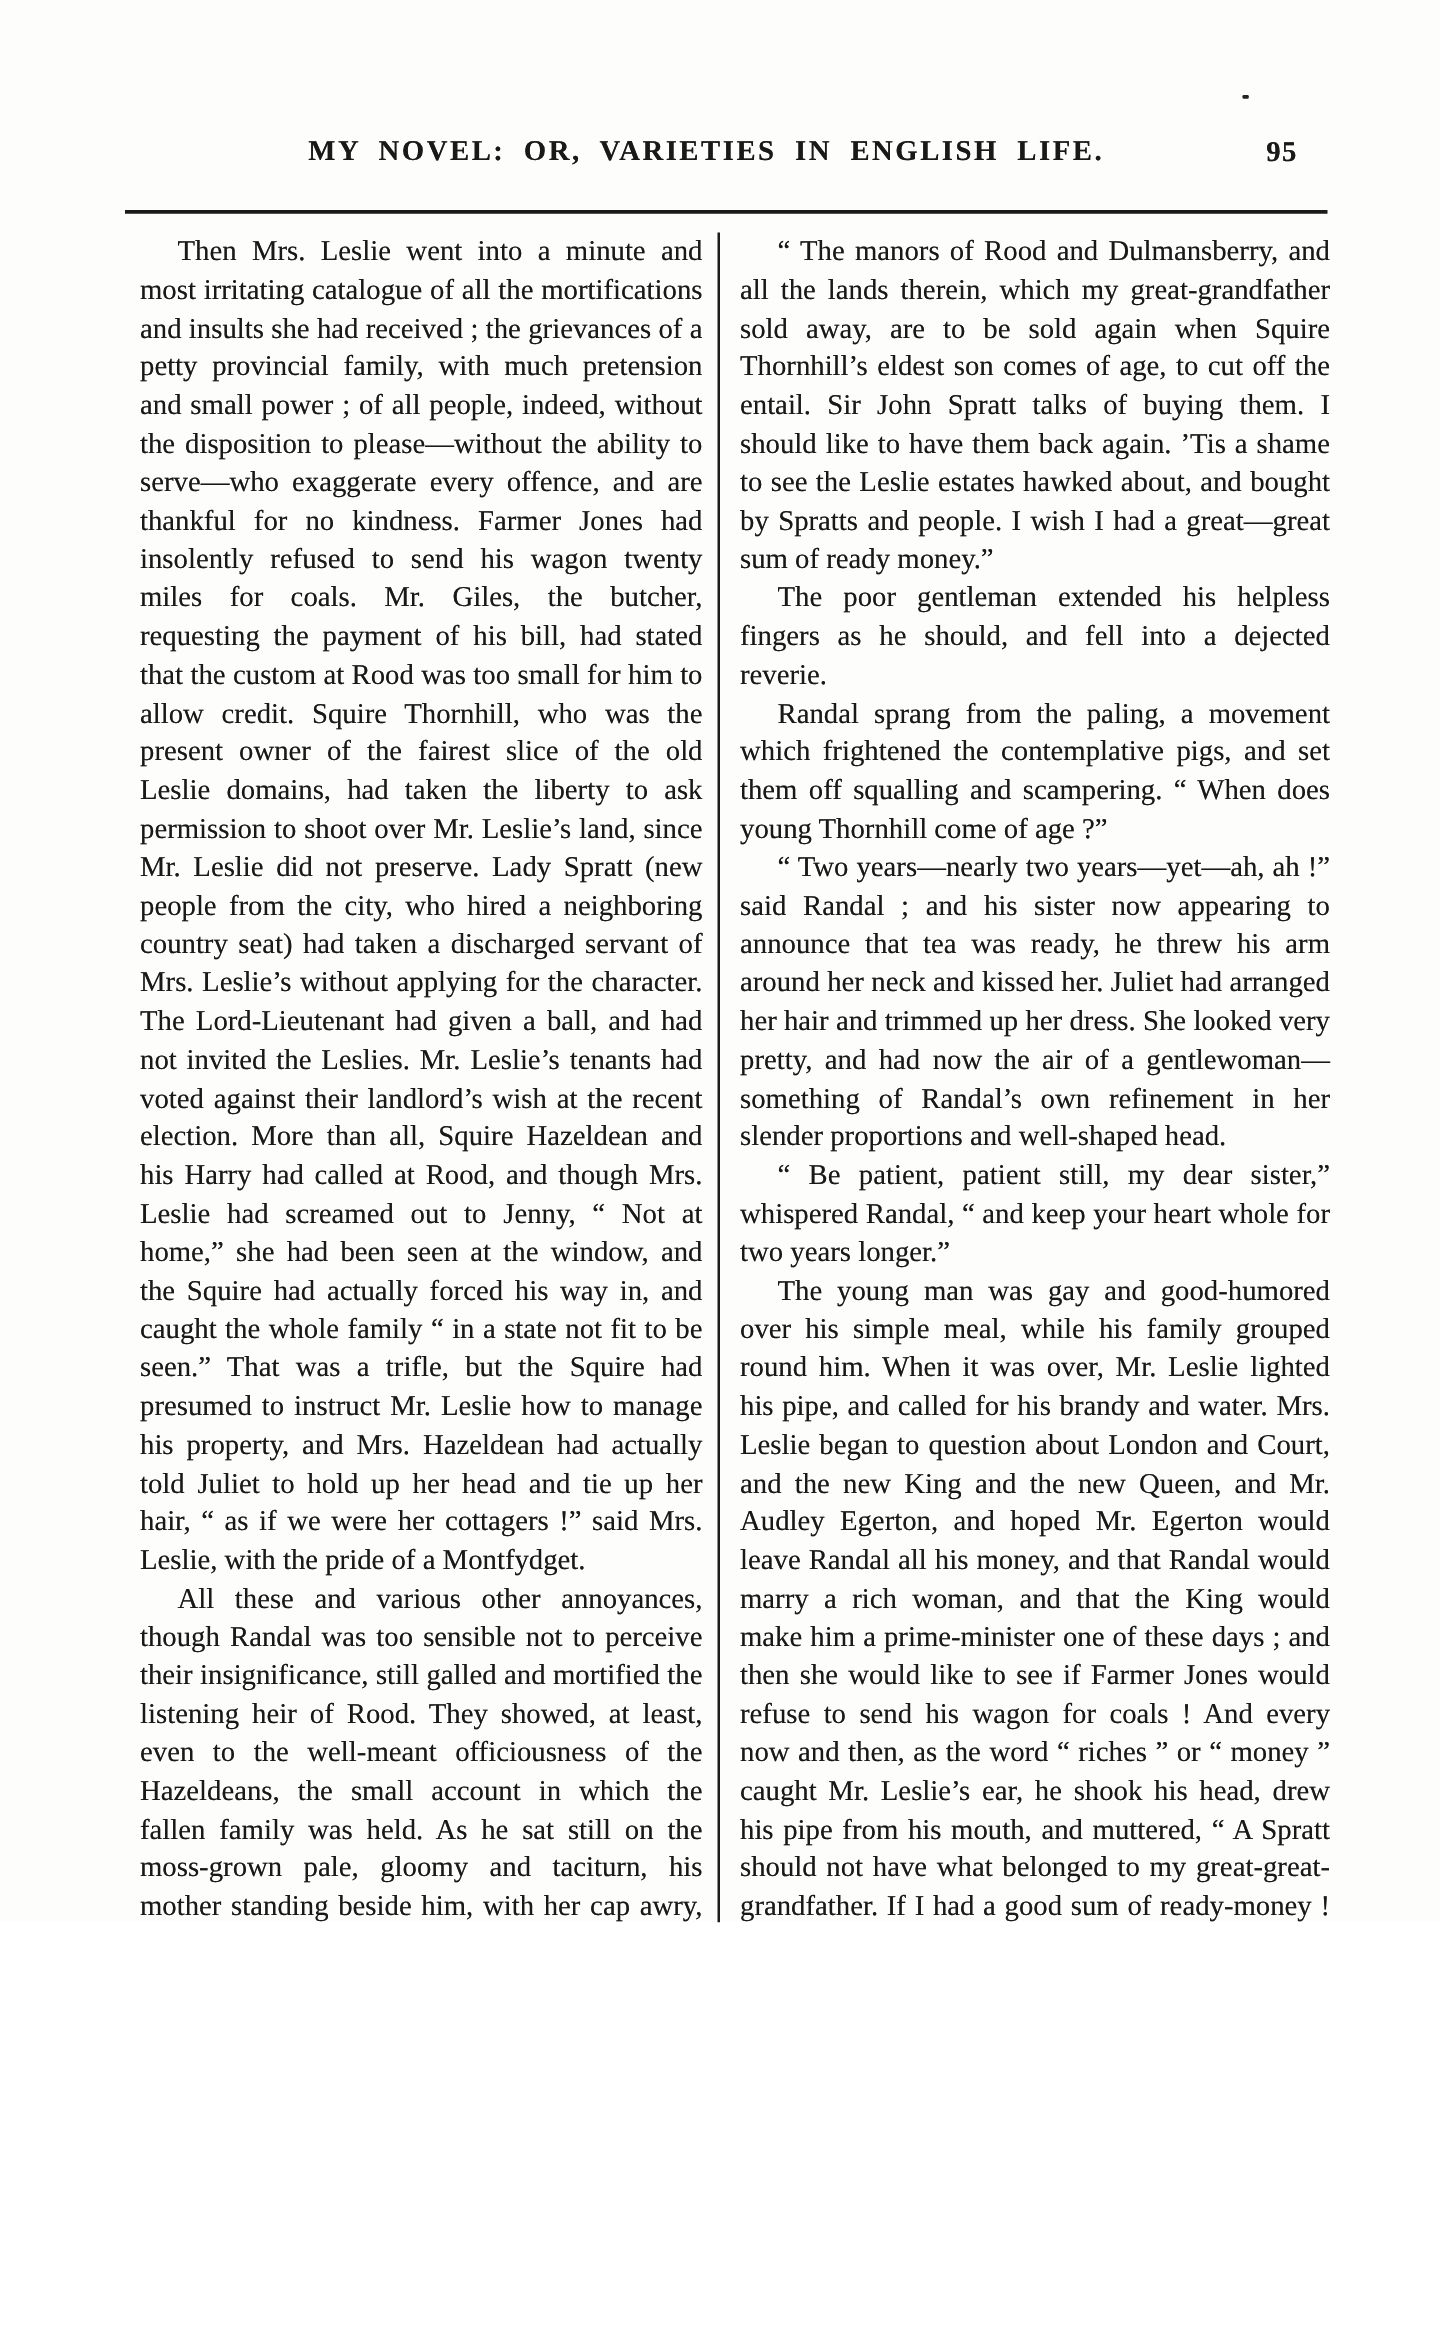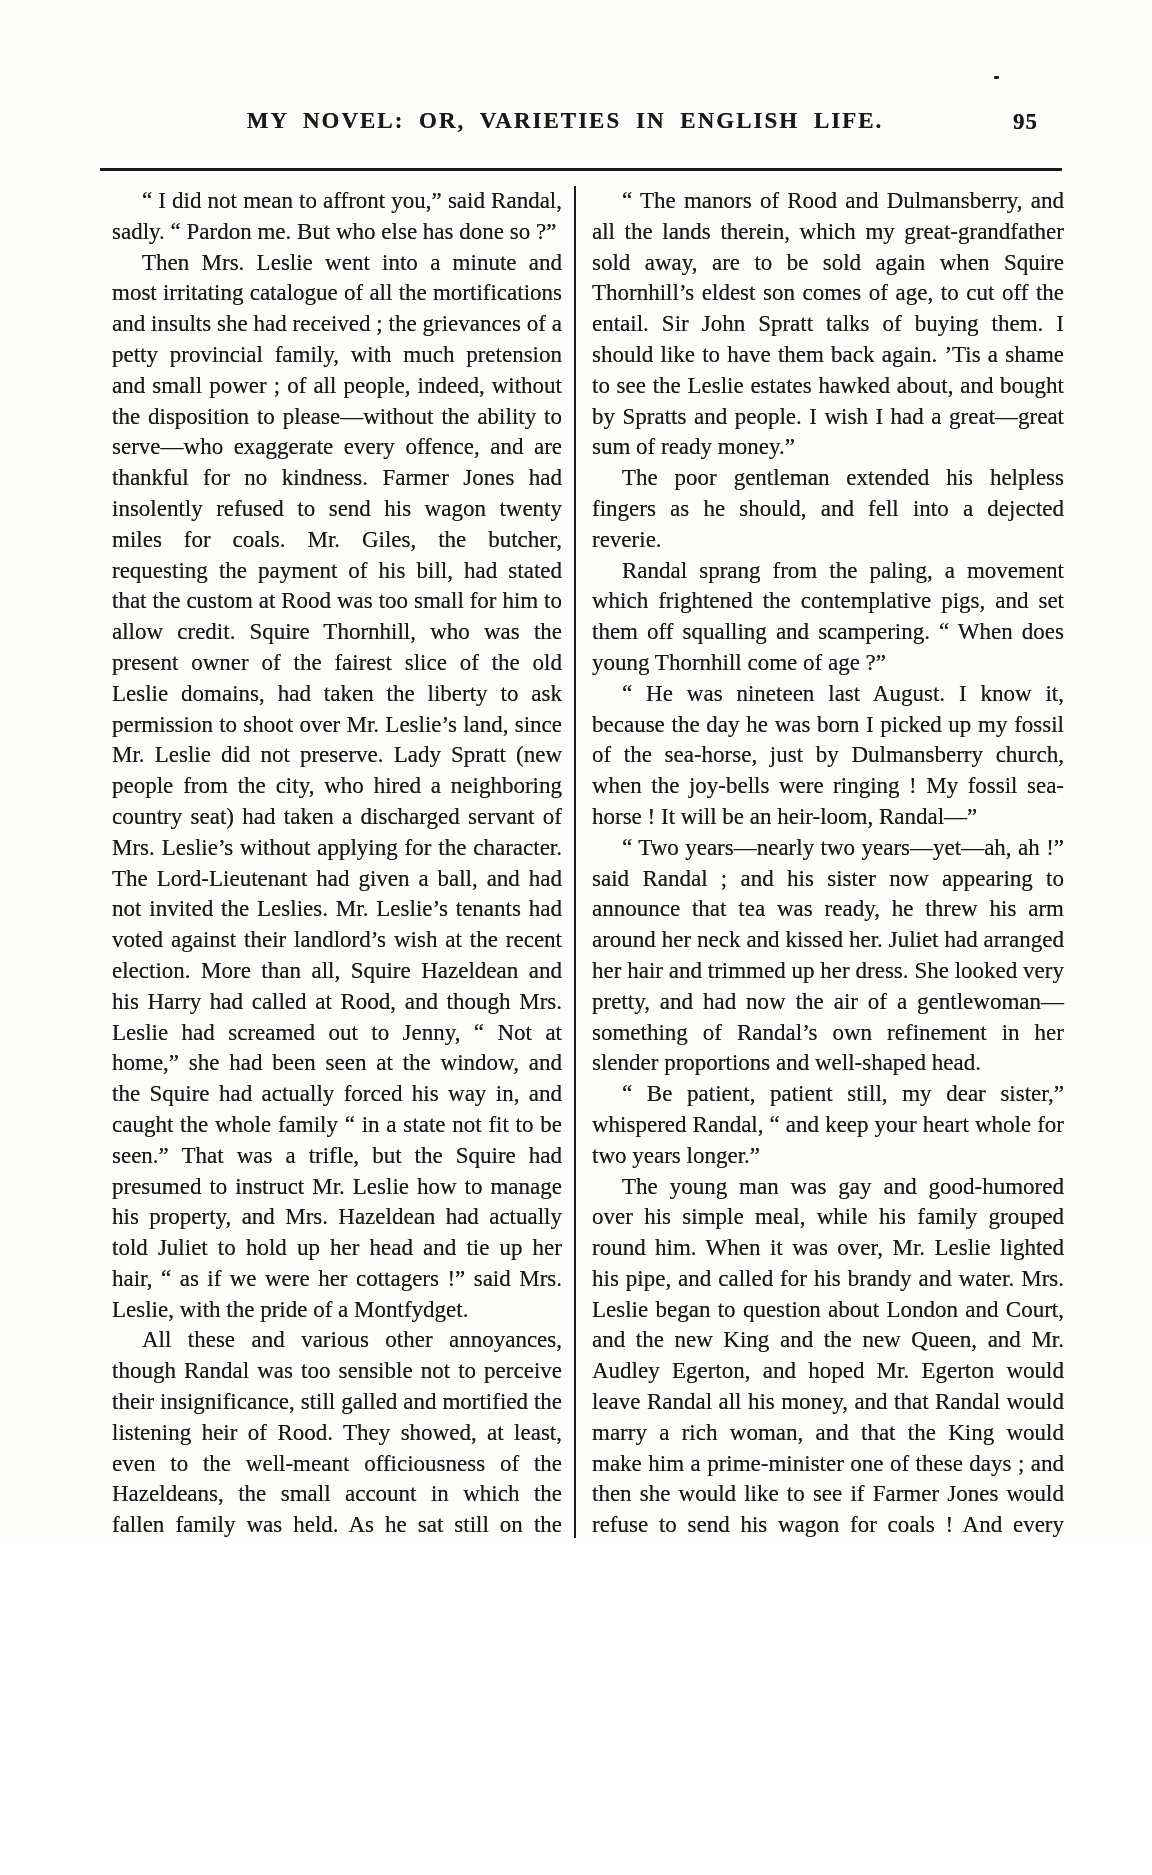--- a/index.html
+++ b/index.html
@@ -93,31 +93,29 @@
 
   <div class="running-head">
     <span class="head-title">MY NOVEL: OR, VARIETIES IN ENGLISH LIFE.</span>
     <span class="head-pagenum">95</span>
   </div>
 
   <div class="head-rule"></div>
 
   <div class="columns">
     <div class="col col-left">
-        <p class="para">“ I did not mean to affront you,” said Randal, sadly. “ Pardon me. But who else has done so ?”</p>
         <p class="para">Then Mrs. Leslie went into a minute and most irritating catalogue of all the mortifications and insults she had received ; the grievances of a petty provincial family, with much pretension and small power ; of all people, indeed, without the disposition to please—without the ability to serve—who exaggerate every offence, and are thankful for no kindness. Farmer Jones had insolently refused to send his wagon twenty miles for coals. Mr. Giles, the butcher, requesting the payment of his bill, had stated that the custom at Rood was too small for him to allow credit. Squire Thornhill, who was the present owner of the fairest slice of the old Leslie domains, had taken the liberty to ask permission to shoot over Mr. Leslie’s land, since Mr. Leslie did not preserve. Lady Spratt (new people from the city, who hired a neighboring country seat) had taken a discharged servant of Mrs. Leslie’s without applying for the character. The Lord-Lieutenant had given a ball, and had not invited the Leslies. Mr. Leslie’s tenants had voted against their landlord’s wish at the recent election. More than all, Squire Hazeldean and his Harry had called at Rood, and though Mrs. Leslie had screamed out to Jenny, “ Not at home,” she had been seen at the window, and the Squire had actually forced his way in, and caught the whole family “ in a state not fit to be seen.” That was a trifle, but the Squire had presumed to instruct Mr. Leslie how to manage his property, and Mrs. Hazeldean had actually told Juliet to hold up her head and tie up her hair, “ as if we were her cottagers !” said Mrs. Leslie, with the pride of a Montfydget.</p>
         <p class="para">All these and various other annoyances, though Randal was too sensible not to perceive their insignificance, still galled and mortified the listening heir of Rood. They showed, at least, even to the well-meant officiousness of the Hazeldeans, the small account in which the fallen family was held. As he sat still on the moss-grown pale, gloomy and taciturn, his mother standing beside him, with her cap awry, Mr. Leslie shamblingly sauntered up, and said in a pensive dolorous whine—</p>
         <p class="para">“ I wish we had a good sum of money, Randal, boy !”</p>
       </div>
     <div class="divider"></div>
     <div class="col col-right">
         <p class="para">“ The manors of Rood and Dulmansberry, and all the lands therein, which my great-grandfather sold away, are to be sold again when Squire Thornhill’s eldest son comes of age, to cut off the entail. Sir John Spratt talks of buying them. I should like to have them back again. ’Tis a shame to see the Leslie estates hawked about, and bought by Spratts and people. I wish I had a great—great sum of ready money.”</p>
         <p class="para">The poor gentleman extended his helpless fingers as he should, and fell into a dejected reverie.</p>
         <p class="para">Randal sprang from the paling, a movement which frightened the contemplative pigs, and set them off squalling and scampering. “ When does young Thornhill come of age ?”</p>
-        <p class="para">“ He was nineteen last August. I know it, because the day he was born I picked up my fossil of the sea-horse, just by Dulmansberry church, when the joy-bells were ringing ! My fossil sea-horse ! It will be an heir-loom, Randal—”</p>
         <p class="para">“ Two years—nearly two years—yet—ah, ah !” said Randal ; and his sister now appearing to announce that tea was ready, he threw his arm around her neck and kissed her. Juliet had arranged her hair and trimmed up her dress. She looked very pretty, and had now the air of a gentlewoman—something of Randal’s own refinement in her slender proportions and well-shaped head.</p>
         <p class="para">“ Be patient, patient still, my dear sister,” whispered Randal, “ and keep your heart whole for two years longer.”</p>
         <p class="para">The young man was gay and good-humored over his simple meal, while his family grouped round him. When it was over, Mr. Leslie lighted his pipe, and called for his brandy and water. Mrs. Leslie began to question about London and Court, and the new King and the new Queen, and Mr. Audley Egerton, and hoped Mr. Egerton would leave Randal all his money, and that Randal would marry a rich woman, and that the King would make him a prime-minister one of these days ; and then she would like to see if Farmer Jones would refuse to send his wagon for coals ! And every now and then, as the word “ riches ” or “ money ” caught Mr. Leslie’s ear, he shook his head, drew his pipe from his mouth, and muttered, “ A Spratt should not have what belonged to my great-great-grandfather. If I had a good sum of ready-money !—the old family estates !” Oliver and Juliet sat silent, and on their good behavior ; and Randal, indulging his own reveries, dreamily heard the words “ money,” “ Spratt,” “ great-great-grandfather,” “ rich, wife,” “ family estates ;” and they sounded to him vague and afar off, like whispers from the world of romance and legend—weird prophecies of things to be.</p>
       </div>
   </div>
 
   <div class="ink-speck speck-1"></div>
   <div class="ink-speck speck-2"></div>
   <div class="ink-speck speck-3"></div>
 

